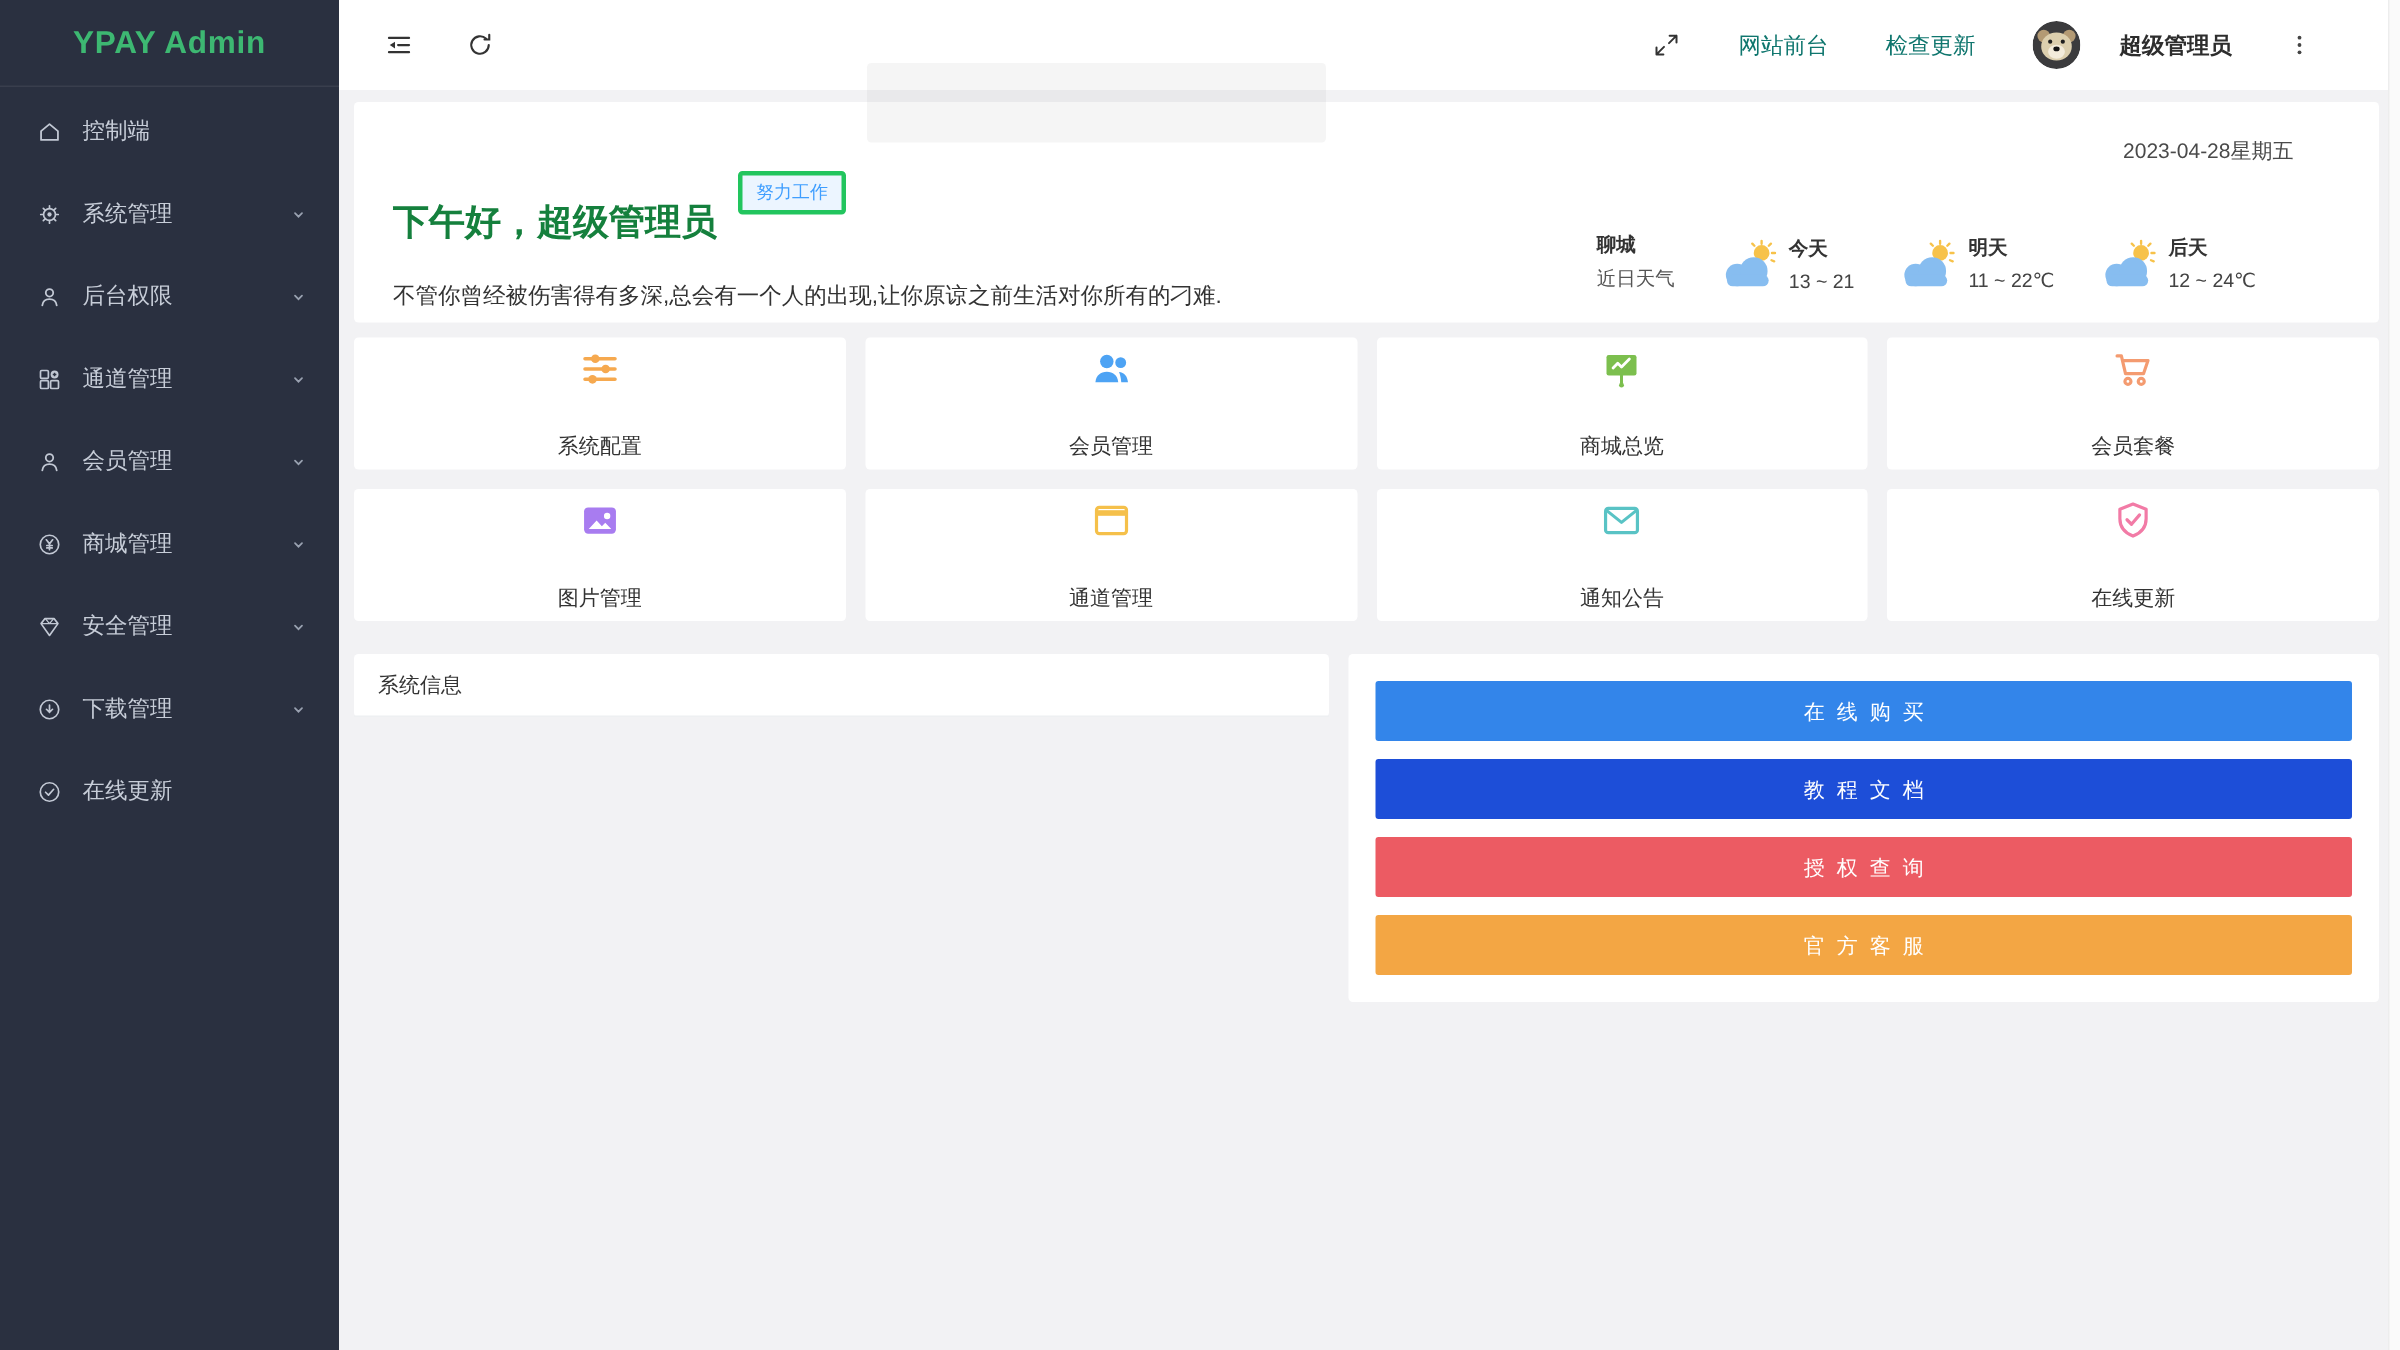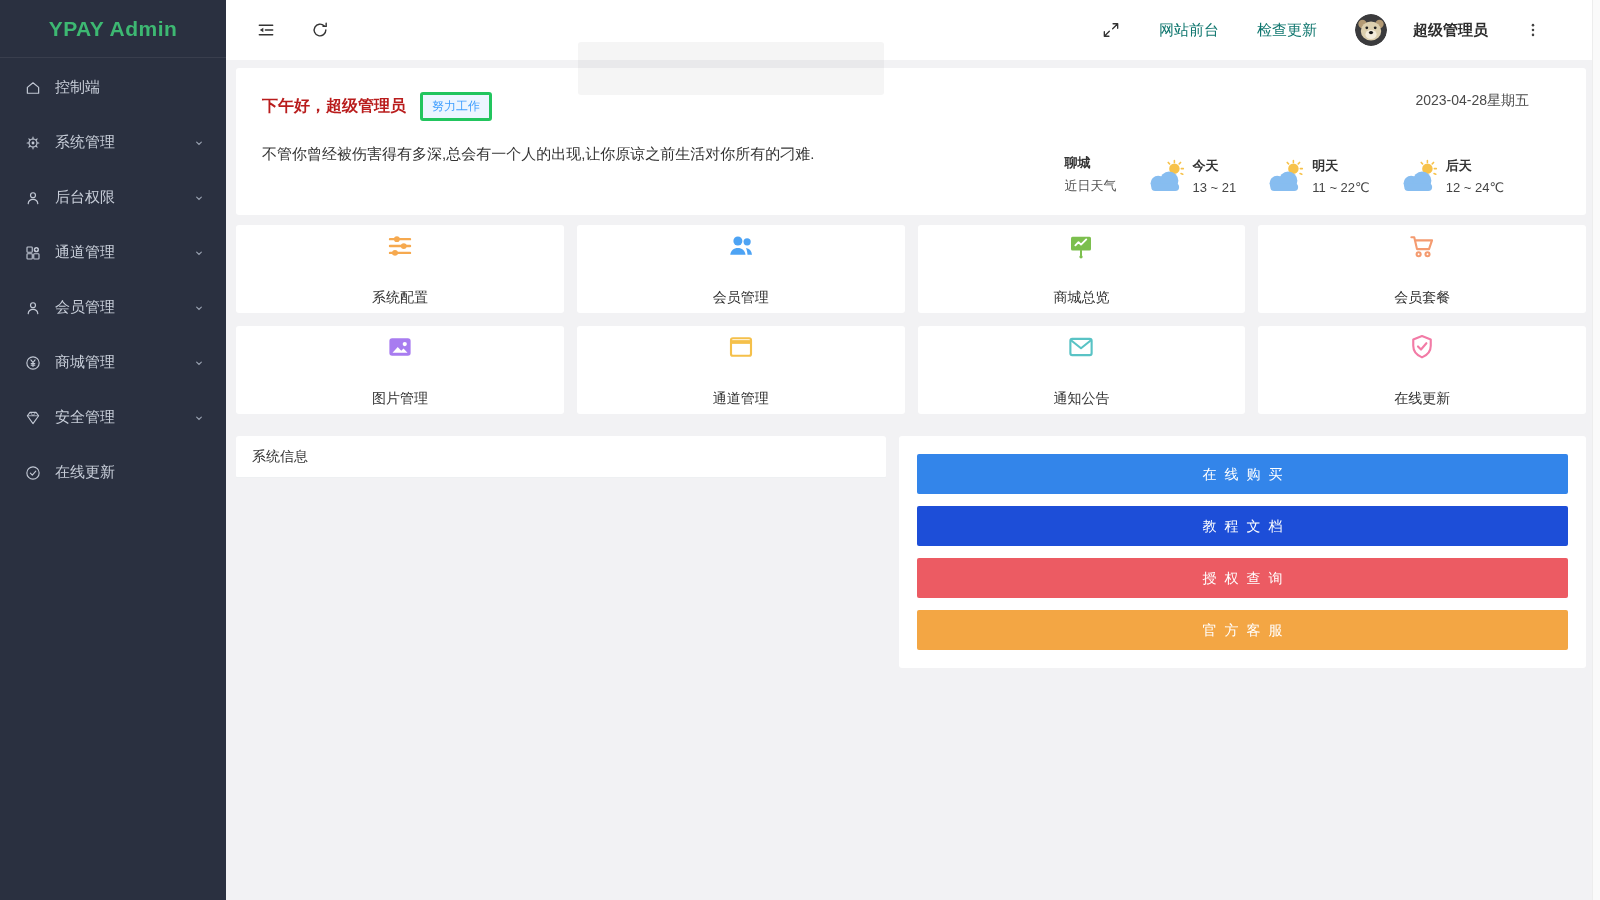--- a/index.html
+++ b/index.html
@@ -35,21 +35,21 @@
   .tb-kebab { margin-left:36px; display:inline-flex; cursor:pointer; }
 
   
   .content { position:absolute; left:226px; top:60px; right:0; bottom:0;
     background:#f2f2f4; padding:8px 14px 0 10px; }
 
   .card { background:#fff; border-radius:3px; }
 
   .greet { position:relative; height:147px; padding:24px 26px; }
   .greet-titlerow { display:flex; align-items:center; }
-  .greet-title { font-size:16px; font-weight:bold; color:#b91c1c; }
+  .greet-title { font-size:24px; font-weight:bold; color:#15803d;margin-top:40px; }
   .badge { margin-left:14px; font-size:12px; color:#3f9eff; background:#ecf5ff;
     border:3px solid #22c55e; border-radius:3px; padding:3px 9px; }
   .greet-quote { margin-top:24px; font-size:15px; color:#333; }
   .greet-date { position:absolute; top:24px; right:57px; font-size:14px; color:#4a4a4a; }
   .weather { position:absolute; right:82px; bottom:20px; display:flex; align-items:flex-end; gap:28px; }
   .w-city-name { font-size:13px; font-weight:bold; color:#333; }
   .w-city-sub { font-size:13px; color:#555; margin-top:5px; }
   .w-day { display:flex; align-items:center; gap:6px; }
   .w-day svg { width:42px; height:36px; }
   .w-name { font-size:13px; font-weight:bold; color:#333; }
@@ -187,20 +187,34 @@
             </svg>
         </span>
         <span>安全管理</span>
         <span class="chev">
             <svg viewBox="0 0 24 24" fill="none" stroke="currentColor" stroke-width="2" stroke-linecap="round">
               <path d="m8 10.5 4 4 4-4"></path>
             </svg>
           </span>
       </div>
 
+      <div class="nav-item">
+        <span class="nico">
+          <svg viewBox="0 0 24 24" fill="none" stroke="currentColor" stroke-width="1.5" stroke-linecap="round">
+              <circle cx="12" cy="12" r="8.2"></circle>
+              <path d="M12 8v6M9.3 11.8 12 14.5l2.7-2.7"></path>
+            </svg>
+        </span>
+        <span>下载管理</span>
+        <span class="chev">
+            <svg viewBox="0 0 24 24" fill="none" stroke="currentColor" stroke-width="2" stroke-linecap="round">
+              <path d="m8 10.5 4 4 4-4"></path>
+            </svg>
+          </span>
+      </div>
 
       <div class="nav-item">
         <span class="nico">
           <svg viewBox="0 0 24 24" fill="none" stroke="currentColor" stroke-width="1.5" stroke-linecap="round" stroke-linejoin="round">
               <circle cx="12" cy="12" r="8.2"></circle>
               <path d="m8.5 12.2 2.6 2.6 4.6-5.2"></path>
             </svg>
         </span>
         <span>在线更新</span>
       </div>

